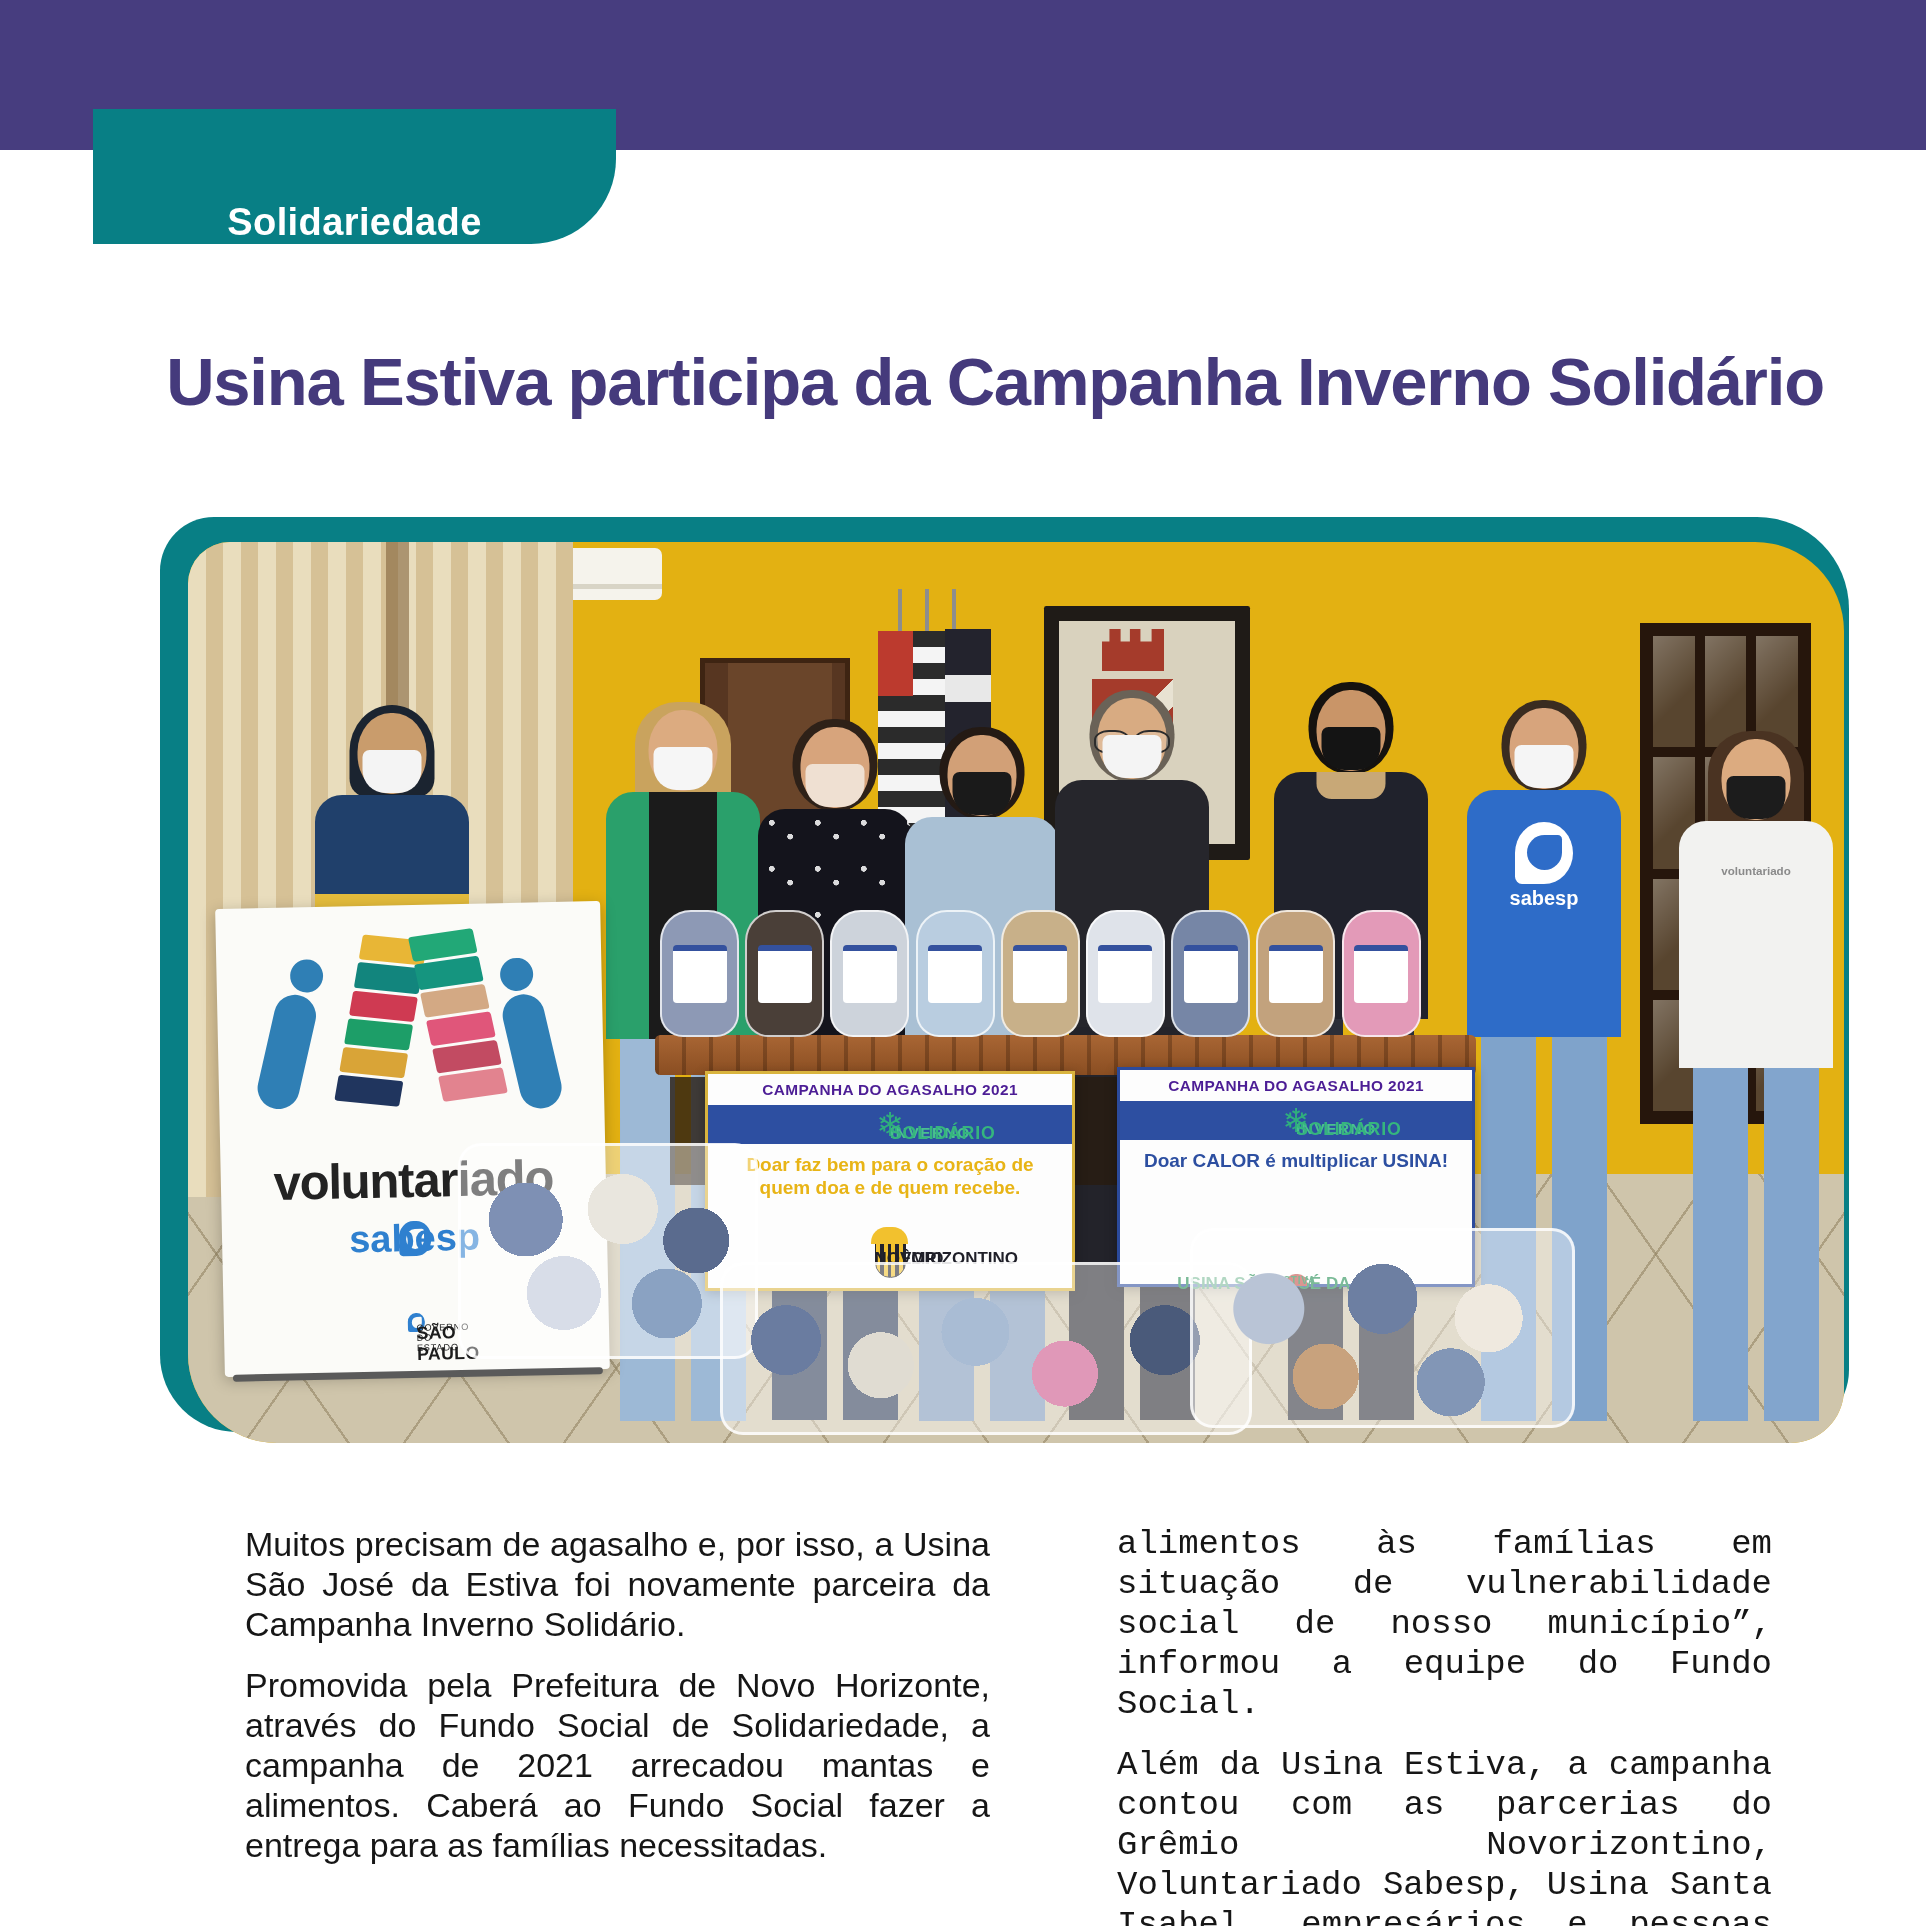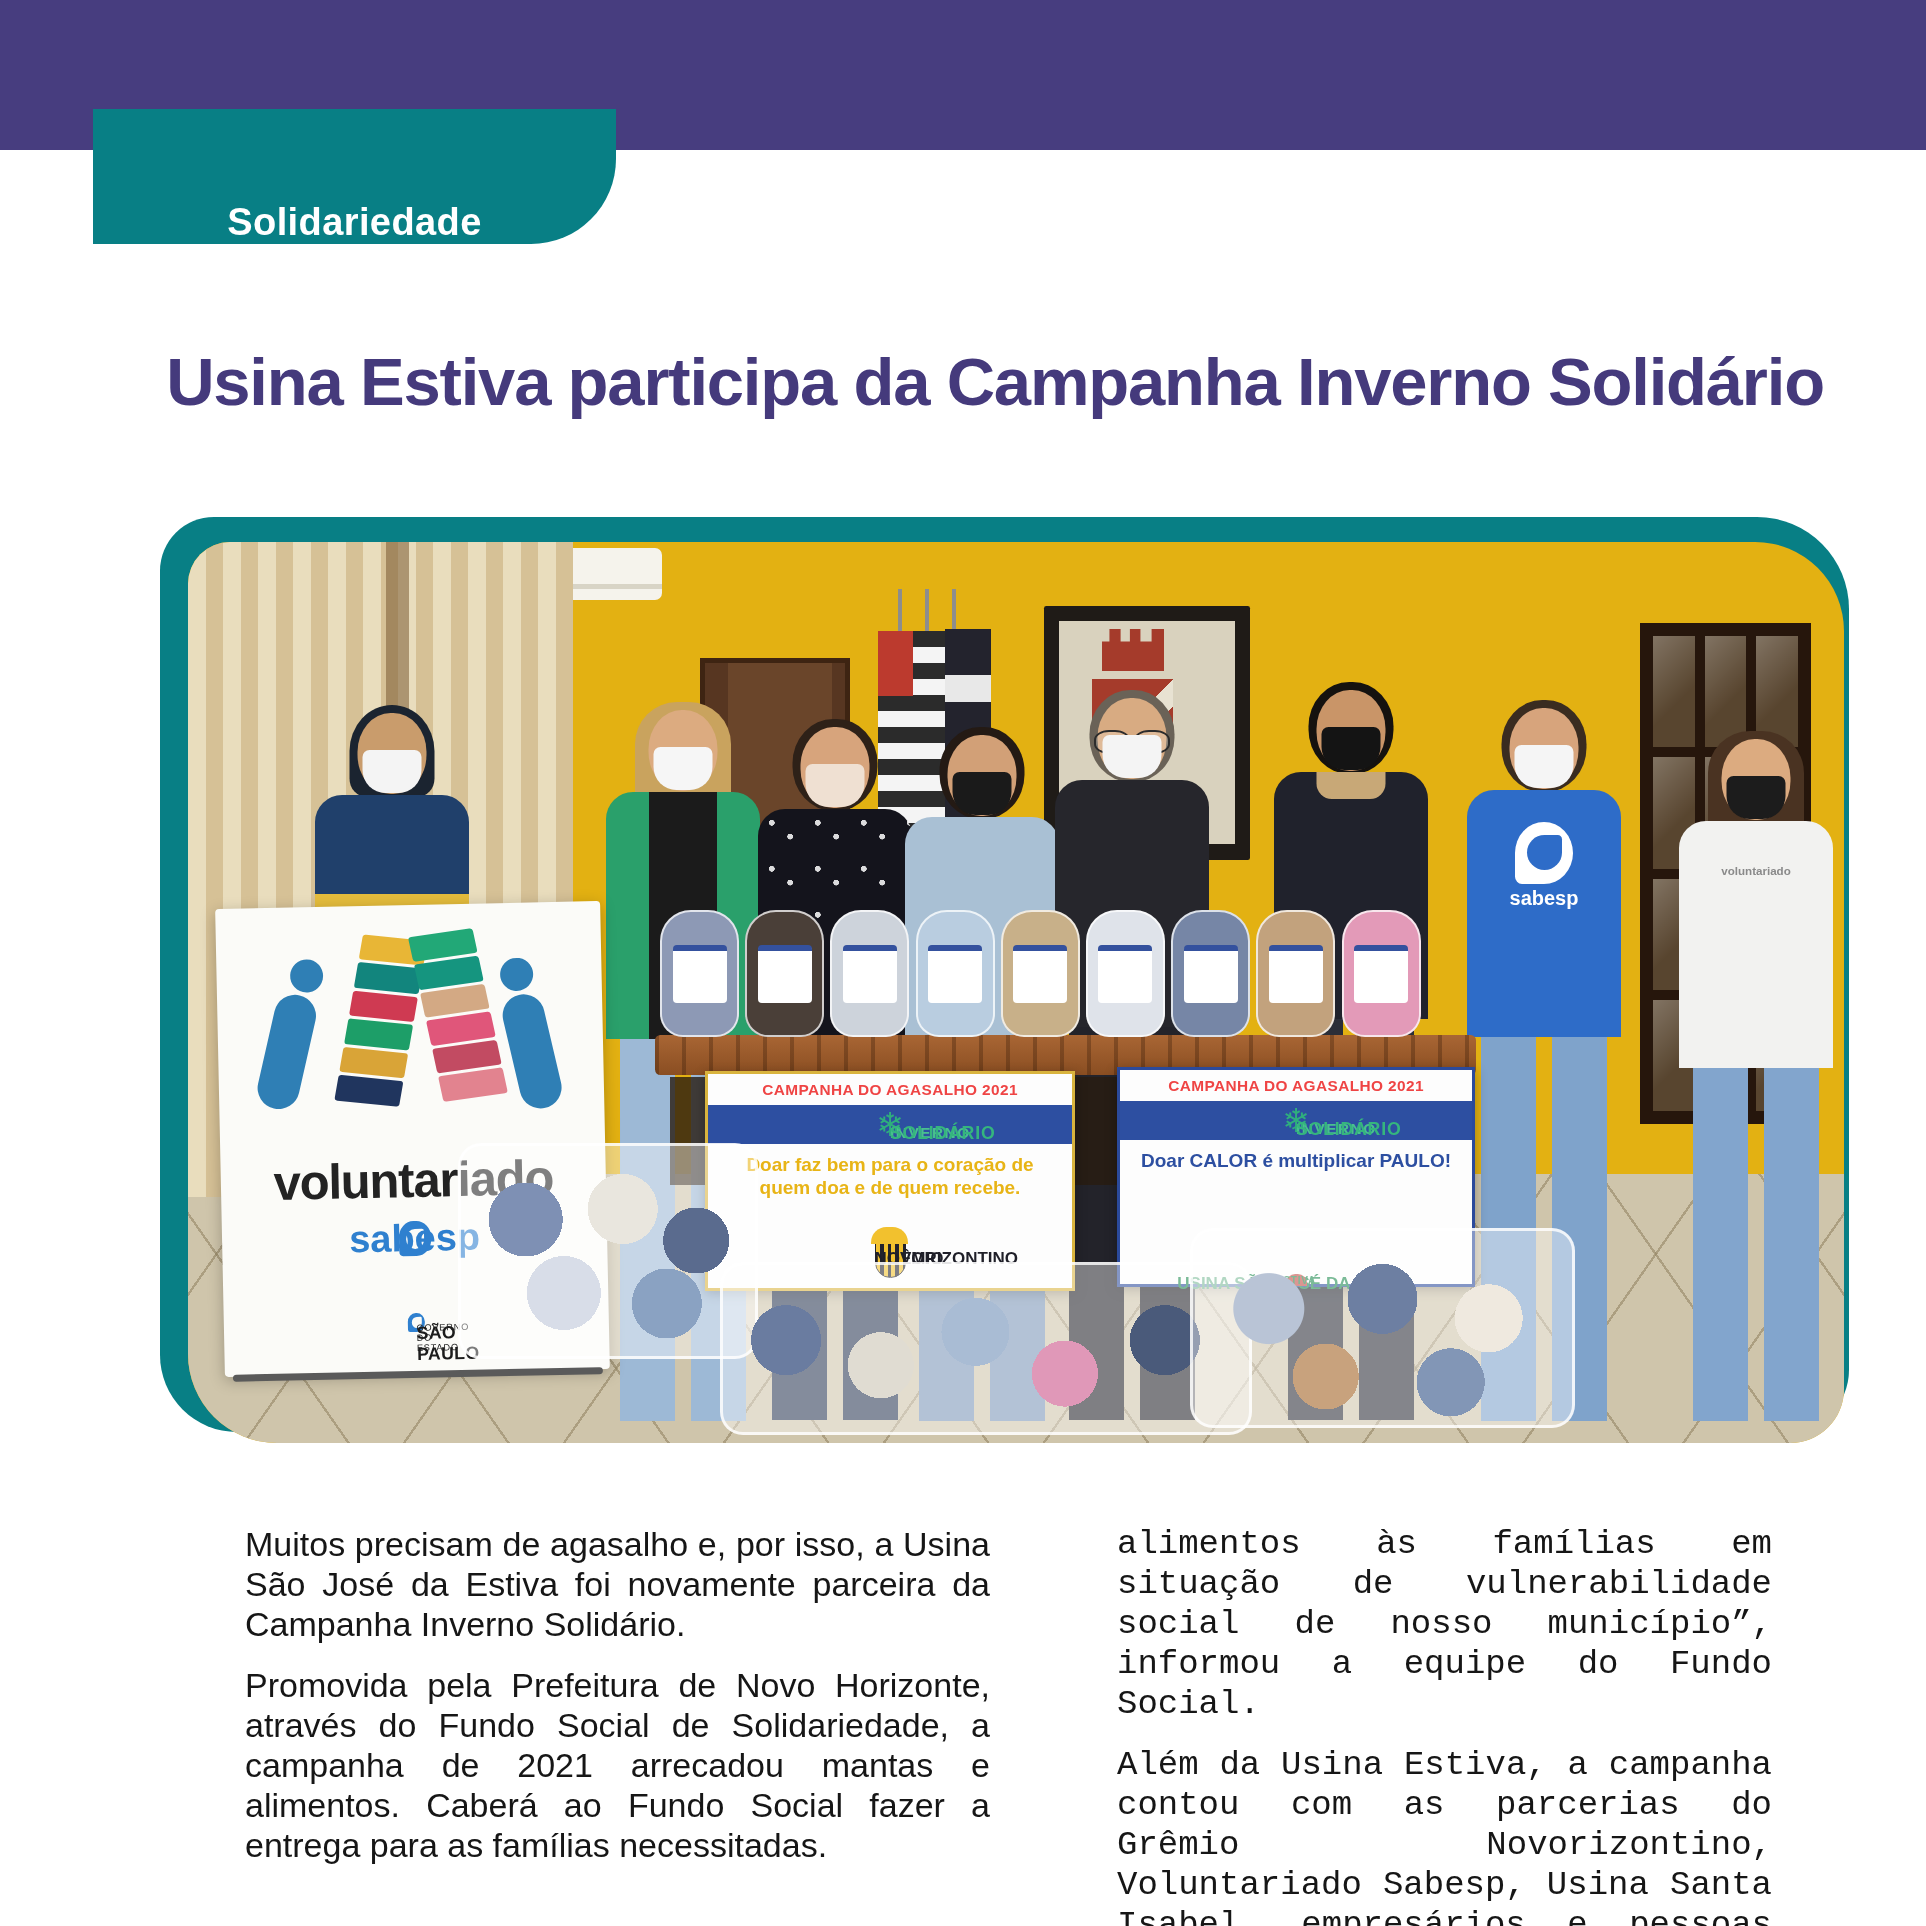--- a/index.html
+++ b/index.html
@@ -98,21 +98,21 @@
     background:linear-gradient(180deg,#a96634,#8a4e22);
     background-image:repeating-linear-gradient(90deg, rgba(60,30,10,.35) 0 3.9px, transparent 3.9px 27px),linear-gradient(180deg,#a96634,#8a4e22);}
   .rolls{left:472px;top:368px;width:817px;height:127px;z-index:5;display:flex;gap:6.2px;align-items:flex-end;}
   .roll{position:static;width:79px;height:127px;border-radius:31px 31px 23px 23px;border:2.3px solid rgba(255,255,255,.75);}
   .roll .lab{position:relative;left:50%;top:50%;transform:translate(-50%,-50%);display:block;width:54px;height:58px;
     background:#fff;border-radius:3.9px;border-top:6.2px solid #34519e;}
   .poster{z-index:6;background:#fdfdfd;display:flex;flex-direction:column;align-items:center;box-shadow:0 3.1px 11.6px rgba(0,0,0,.3);}
   .poster>*{position:static;}
   .poster-gremio{left:517px;top:529px;width:370px;height:220px;border:3.1px solid #d9b43e;}
   .poster-estiva{left:929px;top:525px;width:358px;height:220px;border:3.1px solid #2b4a9b;}
-  .poster-header{margin-top:7px;color:#ef4444;font-size:15.4px;font-weight:bold;letter-spacing:0.4px;}
+  .poster-header{margin-top:7px;color:#4c1d95;font-size:15.4px;font-weight:bold;letter-spacing:0.4px;}
   .poster-band{margin-top:6.2px;width:100%;height:39px;background:#2d4fa1;display:flex;align-items:center;justify-content:center;gap:9.2px;}
   .snowflake{position:static;color:#2fae7d;font-size:33px;line-height:1;}
   .brand{display:flex;flex-direction:column;line-height:1;}
   .brand .b1{color:#49c08f;font-size:15.4px;letter-spacing:1.5px;font-weight:bold;}
   .brand .b2{color:#35b57e;font-size:17.7px;letter-spacing:0.8px;font-weight:bold;}
   .poster-msg{margin-top:10px;padding:0 15.4px;text-align:center;font-weight:bold;font-size:19px;line-height:1.2;}
   .poster-gremio .poster-msg{color:#e8b416;}
   .poster-estiva .poster-msg{color:#2d4fa1;}
   .poster-org{margin-top:auto;margin-bottom:10px;display:flex;align-items:center;gap:9.2px;color:#1f1f28;font-size:17px;font-weight:bold;}
   .gremio-crest{position:relative;width:31px;height:39px;border-radius:0 0 15.4px 15.4px;
@@ -357,21 +357,21 @@
     </div>
     <div class="poster poster-estiva">
       <div class="poster-header">CAMPANHA DO AGASALHO 2021</div>
       <div class="poster-band">
         <span class="snowflake">❄</span>
         <span class="brand">
           <span class="b1">INVERNO</span>
           <span class="b2">SOLIDÁRIO</span>
         </span>
       </div>
-      <div class="poster-msg">Doar CALOR é multiplicar PAULO!</div>
+      <div class="poster-msg">Doar CALOR é multiplicar USINA!</div>
       <div class="poster-org green">
         <span>USINA SÃO JOSÉ DA ESTIVA</span>
         <span class="sje">
           <span class="cap"></span>
           <span class="sub">ESTIVA</span>
         </span>
       </div>
     </div>
 
     <div class="bag bagA"></div>

